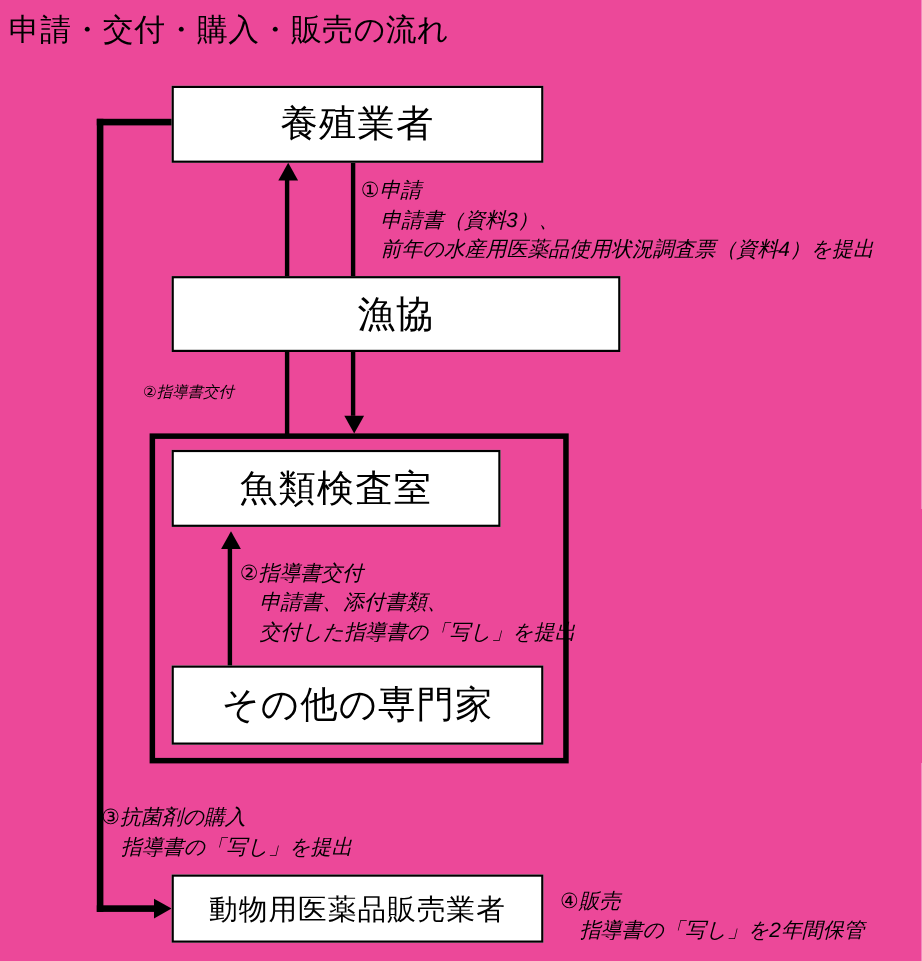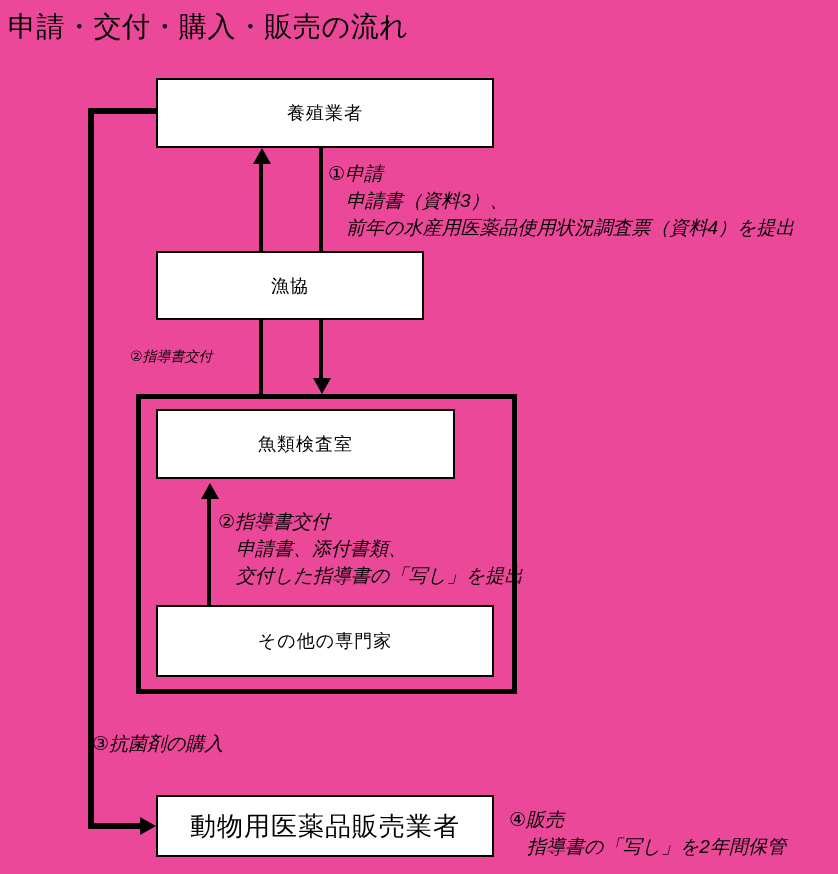--- a/index.html
+++ b/index.html
@@ -33,28 +33,28 @@
     box-sizing: border-box;
     border: 2px solid #000000;
     background: #ffffff;
     display: flex;
     align-items: center;
     justify-content: center;
     text-align: center;
     color: #000;
   }
   .node .node-label {
-    font-size: 18px;
+    font-size: 34px;
     letter-spacing: 1px;
     white-space: nowrap;
   }
   .node.small .node-label { font-size: 26px; }
 
   #node-farmer   { left: 156px; top: 78px;  width: 338px; height: 70px; }
-  #node-coop     { left: 156px; top: 251px; width: 268px; height: 69px; justify-content: center; }
+  #node-coop     { left: 156px; top: 251px; width: 408px; height: 69px; justify-content: center; }
   #node-fishlab  { left: 156px; top: 409px; width: 299px; height: 70px; }
   #node-experts  { left: 156px; top: 605px; width: 338px; height: 72px; }
   #node-dealer   { left: 156px; top: 795px; width: 338px; height: 62px; }
 
   
   #group-frame {
     position: absolute;
     box-sizing: border-box;
     left: 136px;
     top: 394px;
@@ -183,20 +183,21 @@
   </div>
 
   <div class="note" id="note-docs">
     <span class="l1">②指導書交付</span>
     <span class="l2">申請書、添付書類、</span>
     <span class="l3">交付した指導書の「写し」を提出</span>
   </div>
 
   <div class="note" id="note-buy">
     <span class="l1">③抗菌剤の購入</span>
+    <span class="l2">指導書の「写し」を提出</span>
   </div>
 
   <div class="note" id="note-sell">
     <span class="l1">④販売</span>
     <span class="l2">指導書の「写し」を2年間保管</span>
   </div>
 
 </div>
 
 </body></html>

